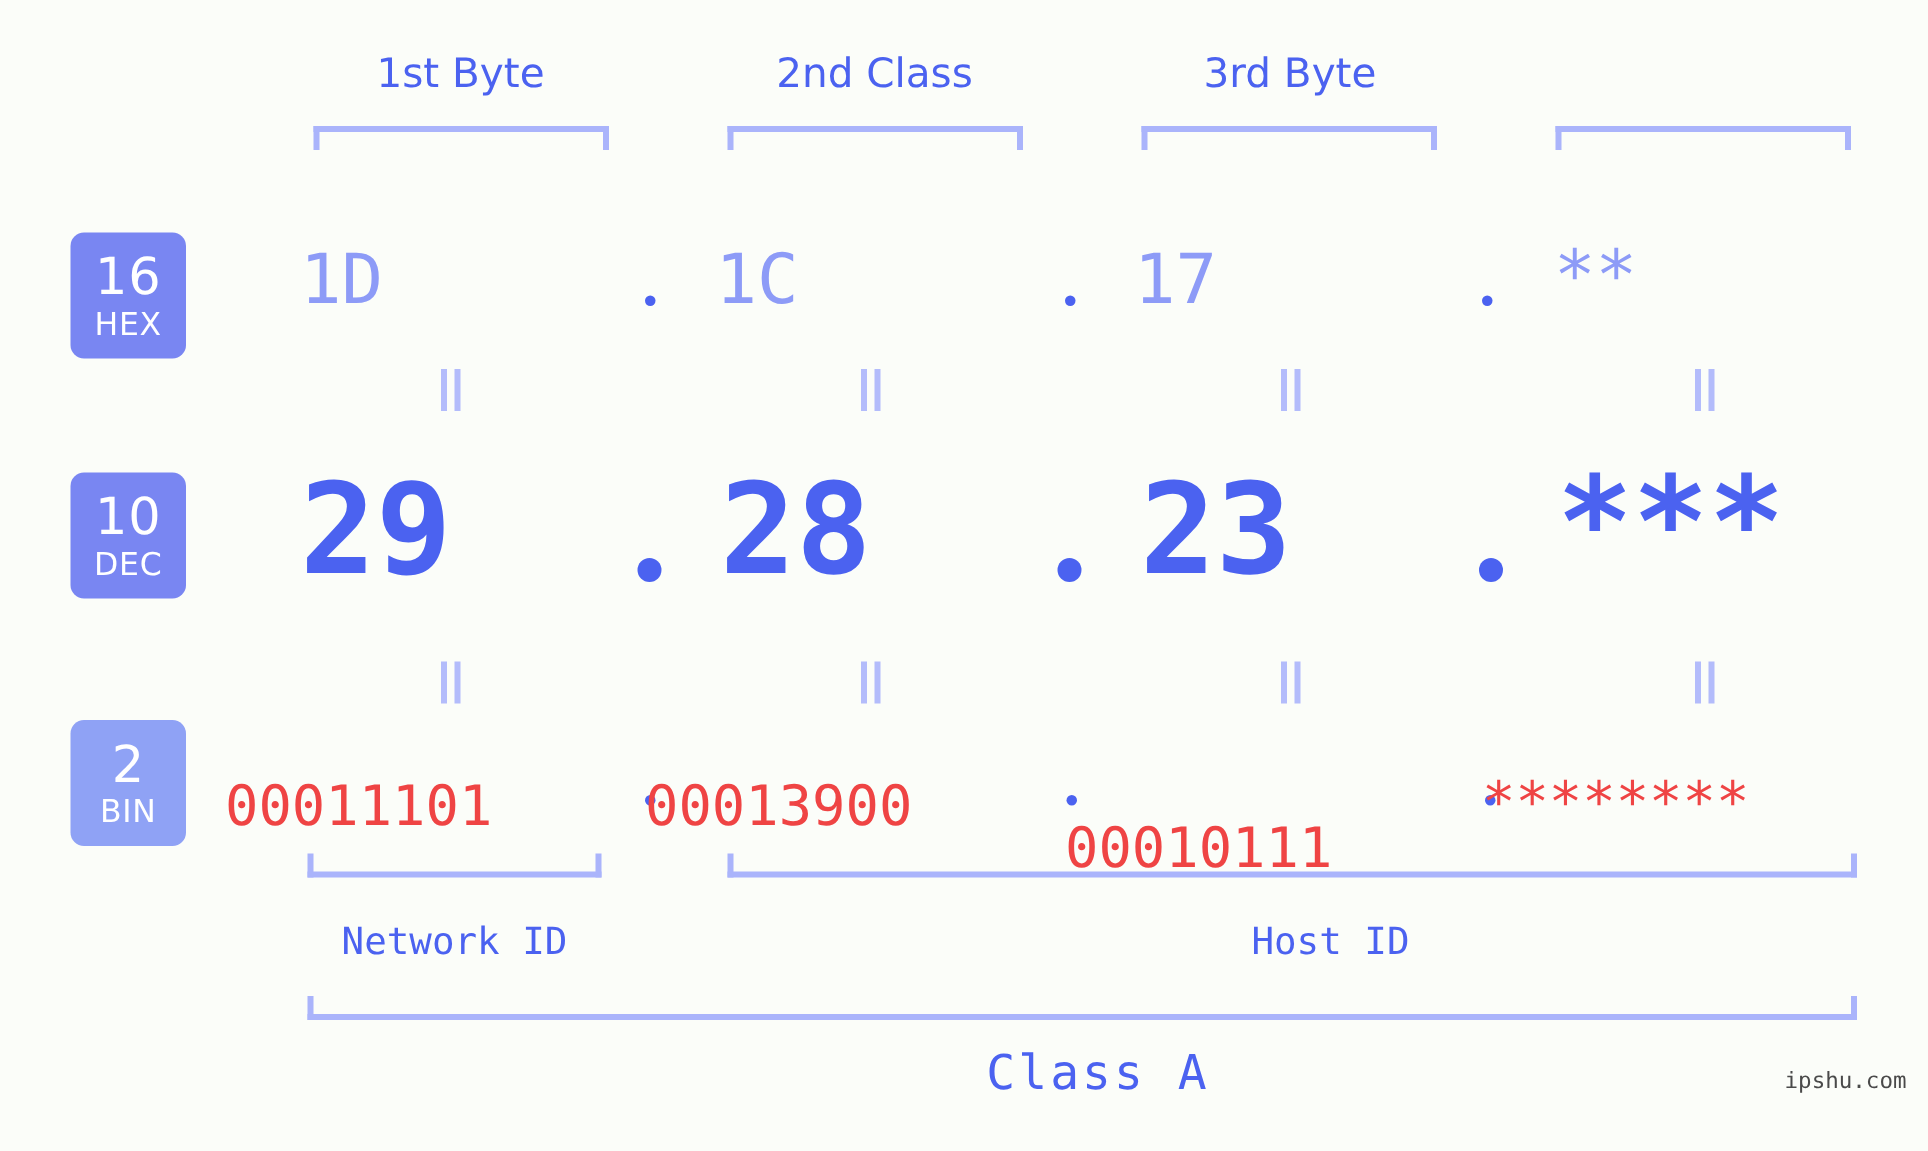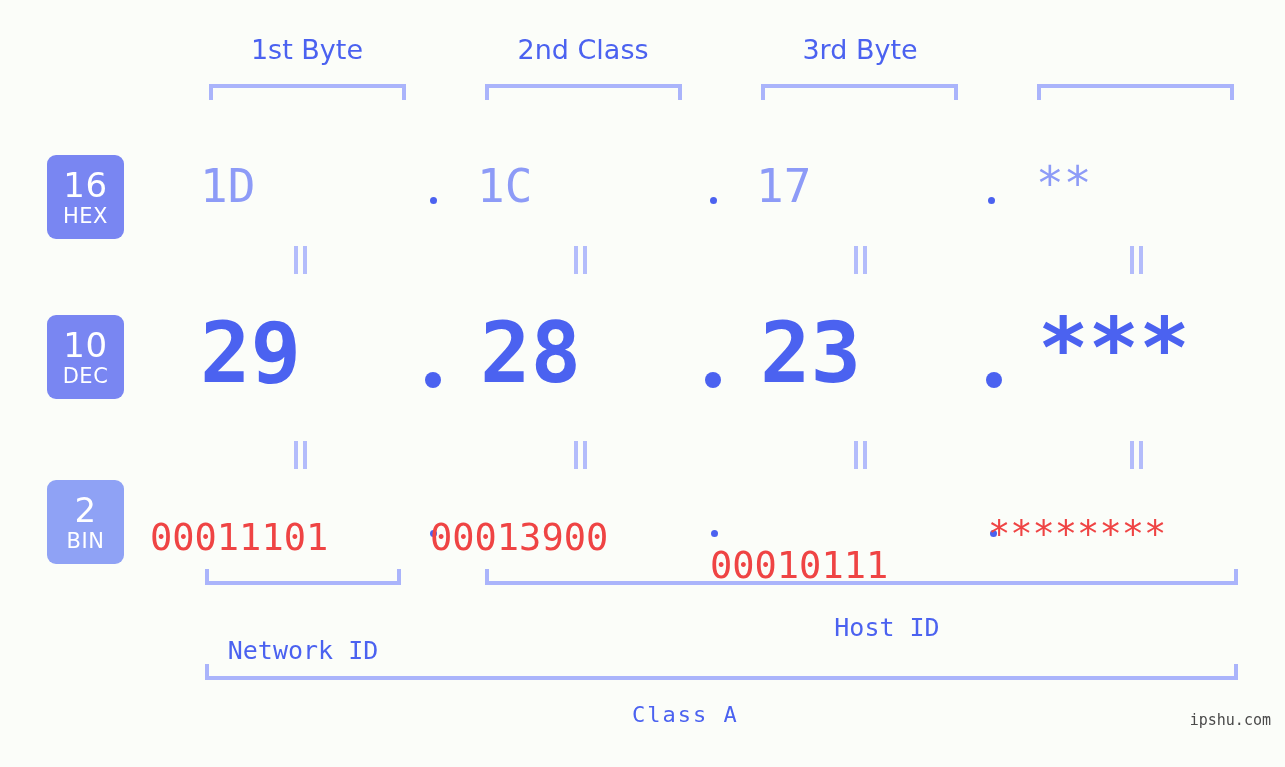--- a/index.html
+++ b/index.html
@@ -119,23 +119,24 @@
     position: absolute;
     font-size: 25px;
     font-family: "DejaVu Sans Mono", monospace;
     color: #4b62f0;
     text-align: center;
     white-space: nowrap;
     line-height: 30px;
   }
   .class-label {
     position: absolute;
-    font-size: 22px;
+    font-size: 32px;
     font-family: "DejaVu Sans Mono", monospace;
     color: #4b62f0;
+    text-align: center;
     white-space: nowrap;
     letter-spacing: 2px;
     line-height: 36px;
   }
   .watermark {
     position: absolute;
     right: 14px;
     top: 711px;
     font-size: 15px;
     font-family: "DejaVu Sans Mono", monospace;
@@ -231,21 +232,21 @@
     <div class="val" style="left:430px; top:503px; width:300px;">00013900</div>
     <div class="dot small" style="left:711px; top:530px;"></div>
     <div class="val" style="left:710px; top:531px; width:300px;">00010111</div>
     <div class="dot small" style="left:990px; top:530px;"></div>
     <div class="val" style="left:988px; top:500px; width:300px;">********</div>
   </div>
 
   <div class="bracket-up" style="left:205px; top:569px; width:196px;"></div>
   <div class="bracket-up" style="left:485px; top:569px; width:753px;"></div>
 
-  <div class="section-label" style="left:203px; top:636px; width:200px;text-align:center;">Network ID</div>
+  <div class="section-label" style="left:203px; top:613px; width:200px;text-align:center;">Network ID</div>
   <div class="section-label" style="left:787px; top:613px; width:200px;">Host ID</div>
 
   <div class="bracket-up" style="left:205px; top:664px; width:1033px;"></div>
   <div class="class-label" style="left:632px; top:697px; width:200px;">Class A</div>
 
   <div class="watermark">ipshu.com</div>
 
 </div>
 
 </body></html>

